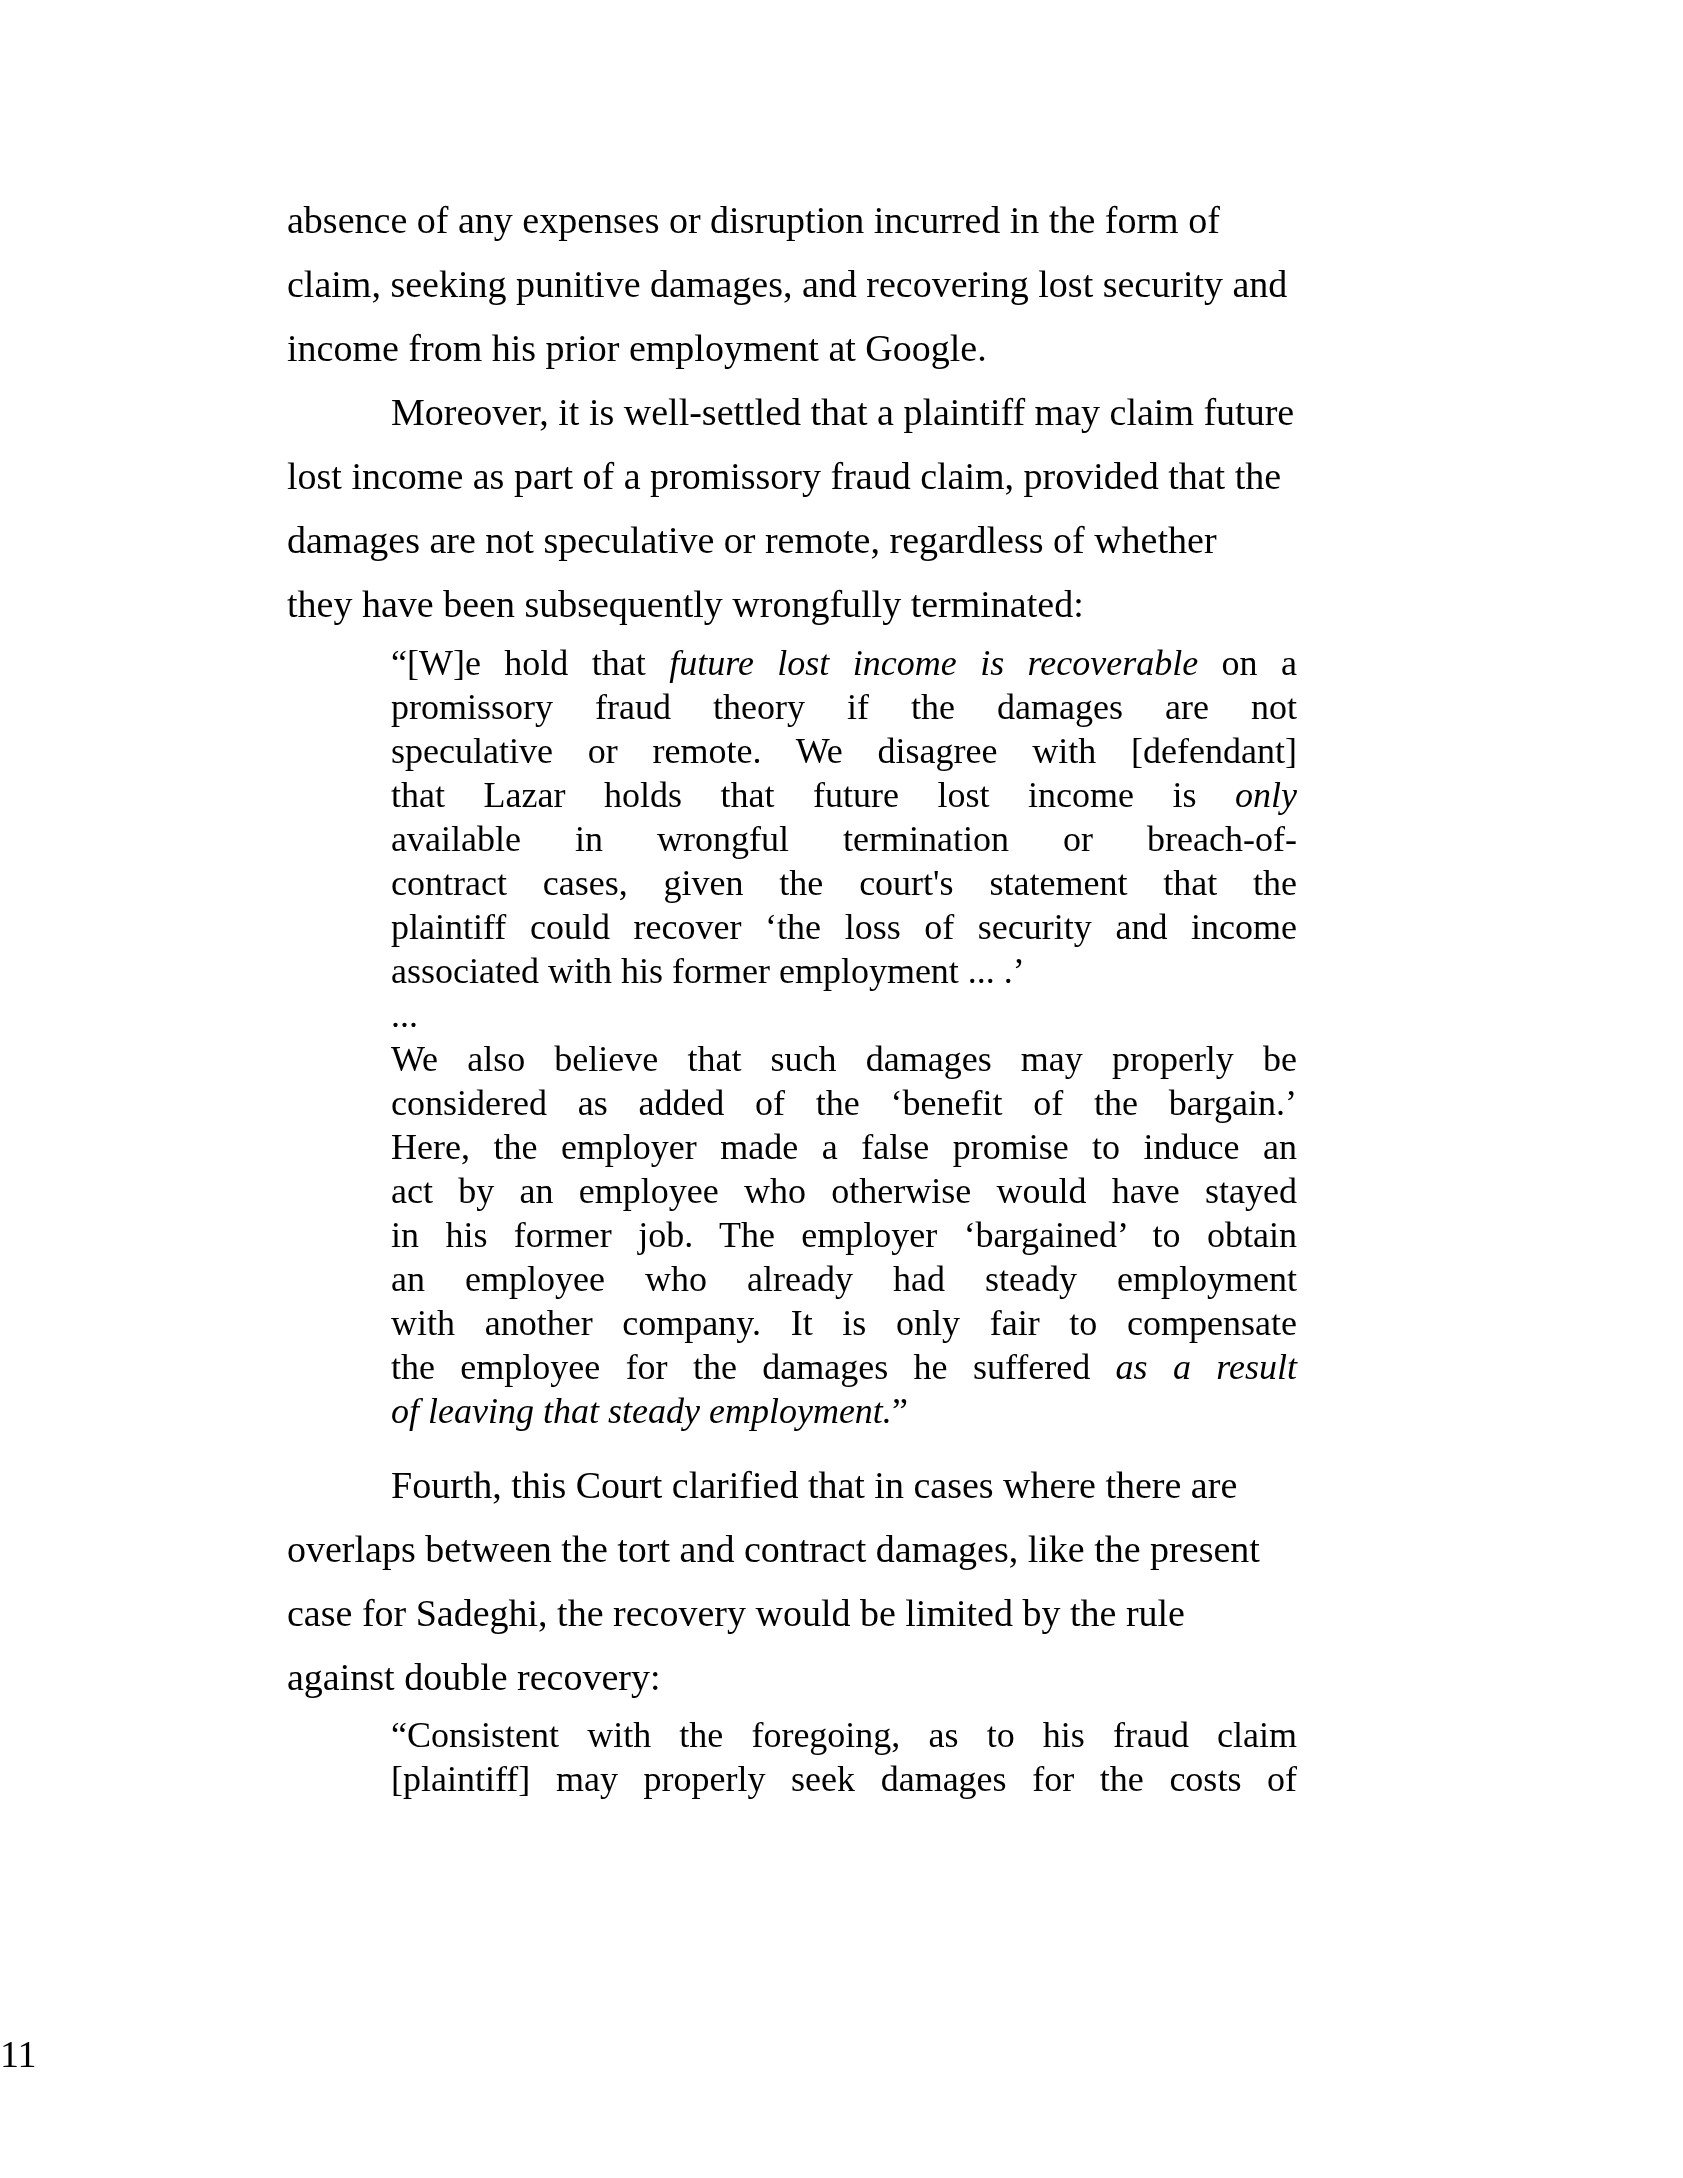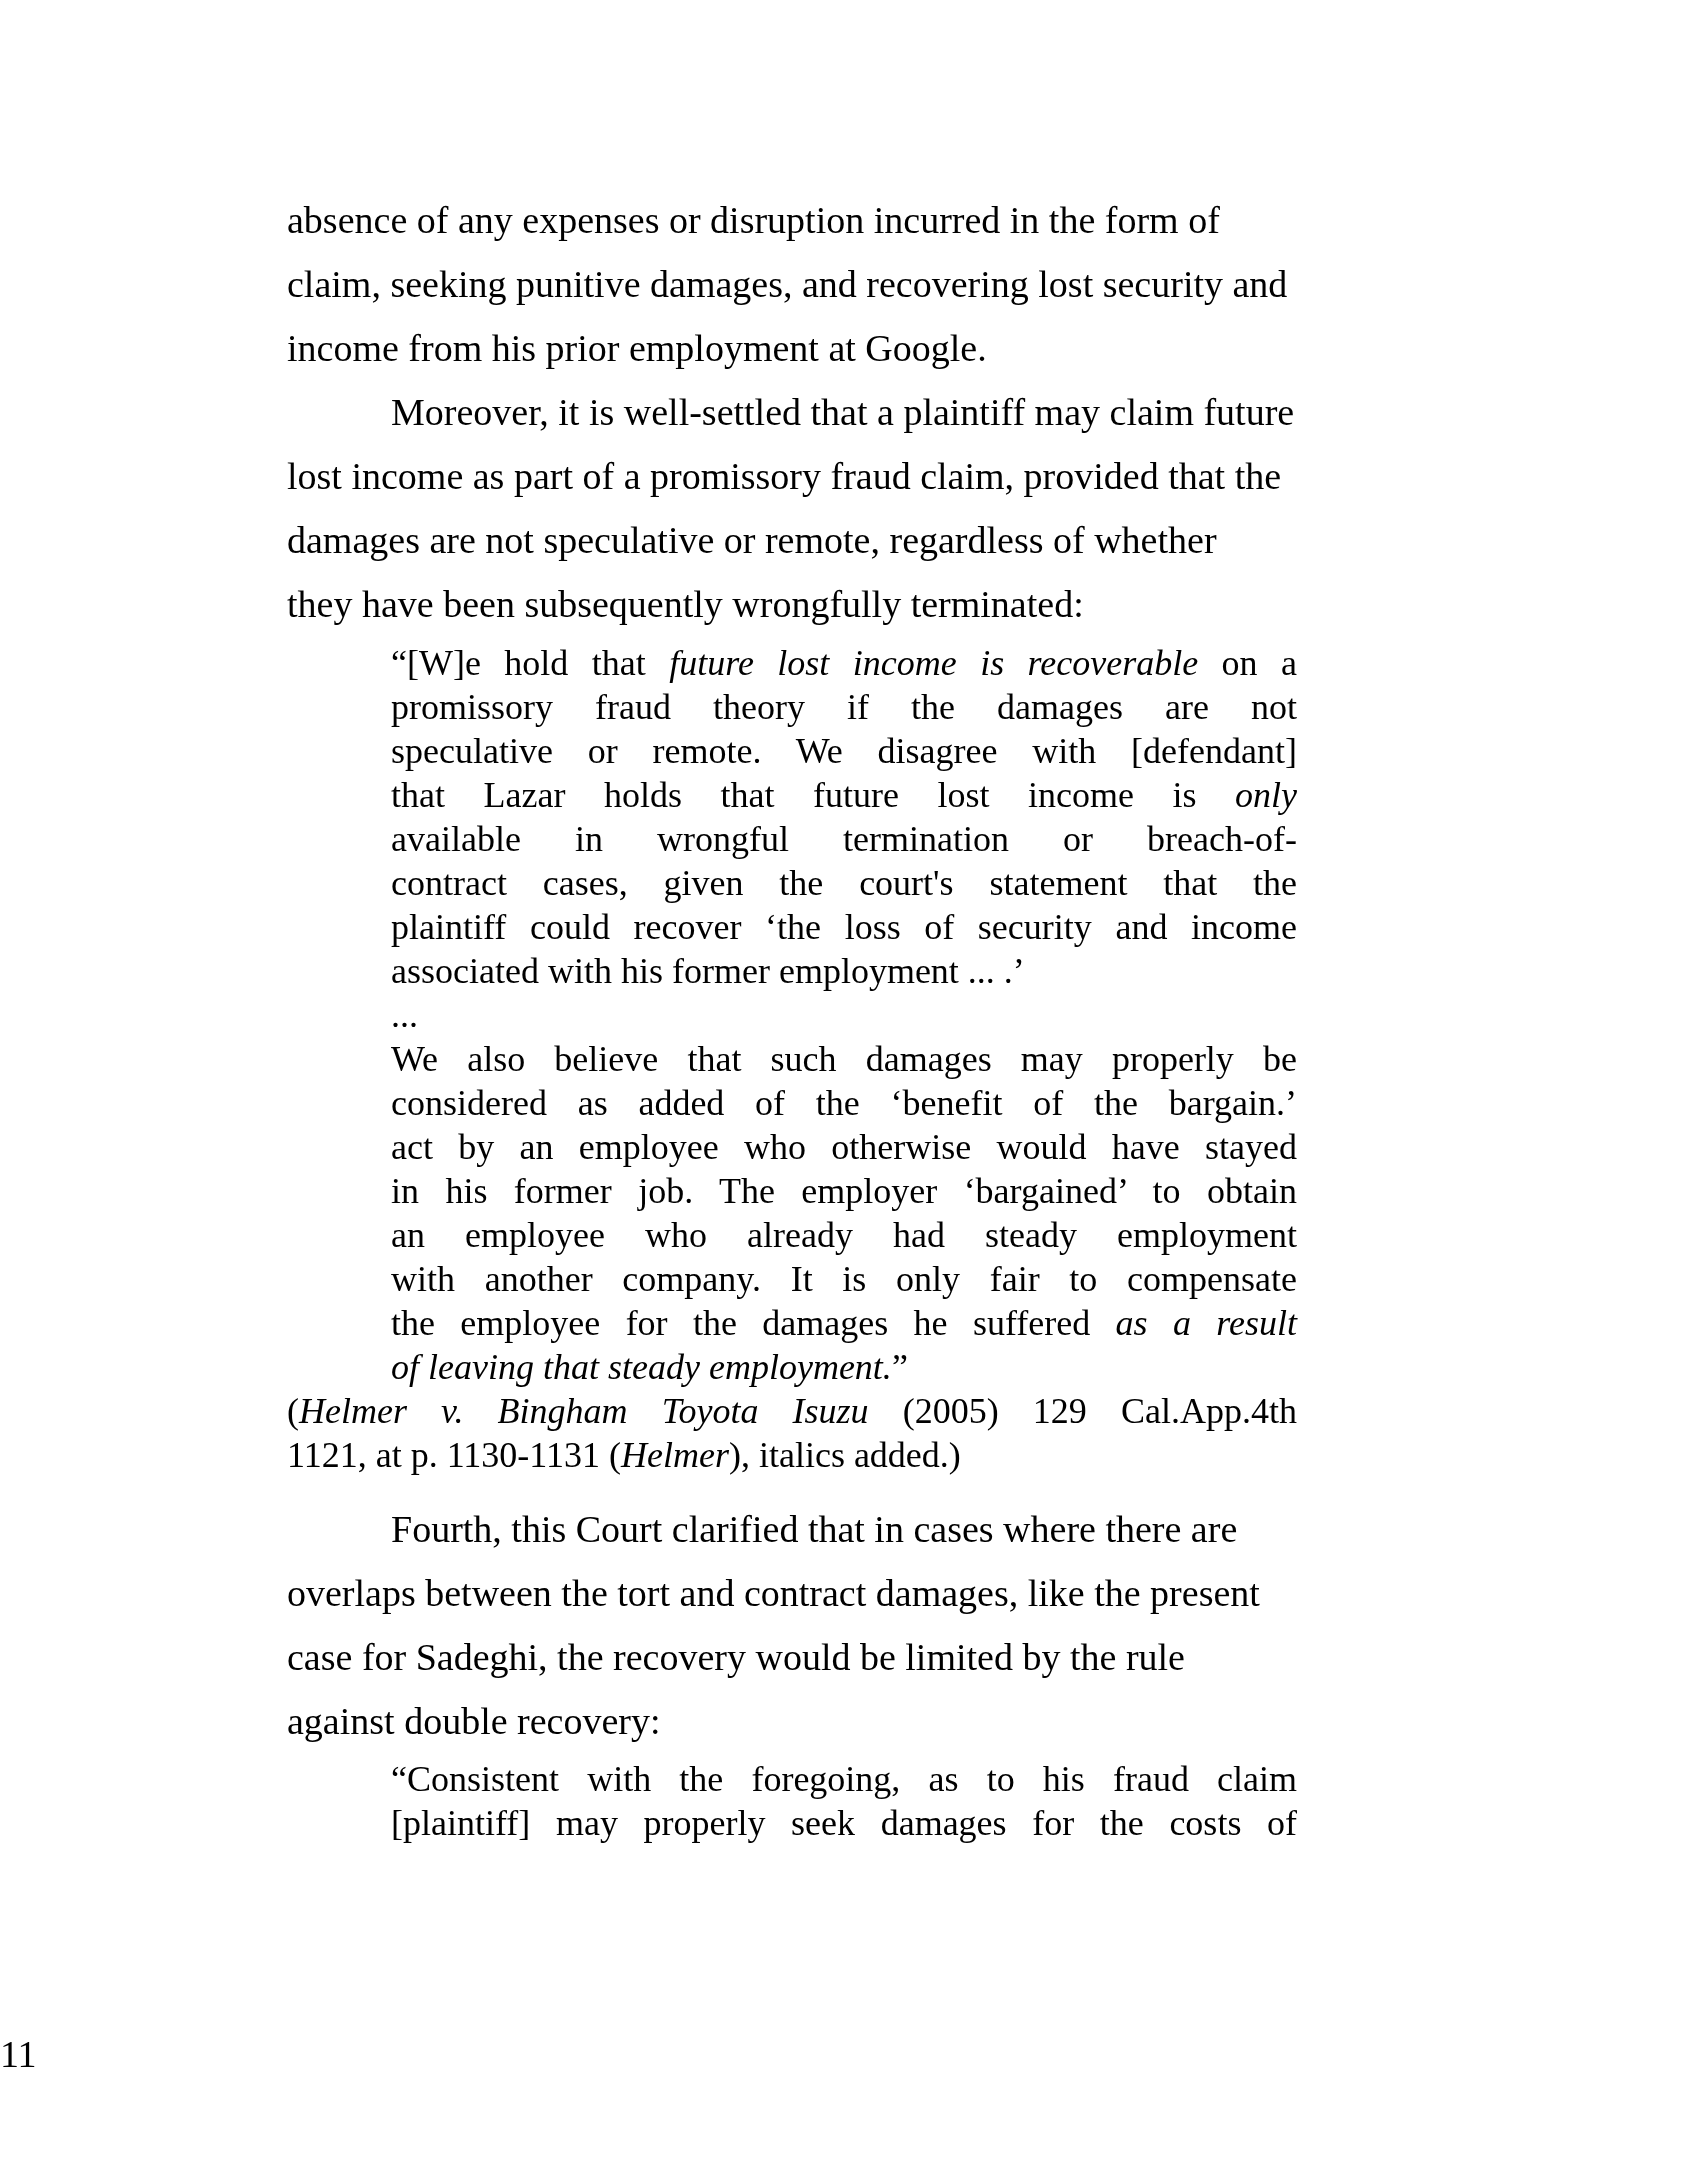--- a/index.html
+++ b/index.html
@@ -74,32 +74,29 @@
       <div class="line stretch"><span>promissory fraud theory if the damages are not</span></div>
       <div class="line stretch"><span>speculative or remote. We disagree with [defendant]</span></div>
       <div class="line stretch"><span>that Lazar holds that future lost income is </span><em>only</em></div>
       <div class="line stretch"><span>available in wrongful termination or breach-of-</span></div>
       <div class="line stretch"><span>contract cases, given the court's statement that the</span></div>
       <div class="line stretch"><span>plaintiff could recover ‘the loss of security and income</span></div>
       <div class="line"><span>associated with his former employment ... .’</span></div>
       <div class="line"><span>...</span></div>
       <div class="line stretch"><span>We also believe that such damages may properly be</span></div>
       <div class="line stretch"><span>considered as added of the ‘benefit of the bargain.’</span></div>
+      <div class="line stretch"><span>Here, the employer made a false promise to induce an</span></div>
       <div class="line stretch"><span>act by an employee who otherwise would have stayed</span></div>
       <div class="line stretch"><span>in his former job. The employer ‘bargained’ to obtain</span></div>
       <div class="line stretch"><span>an employee who already had steady employment</span></div>
       <div class="line stretch"><span>with another company. It is only fair to compensate</span></div>
       <div class="line stretch"><span>the employee for the damages he suffered </span><em>as a result</em></div>
       <div class="line"><em>of leaving that steady employment.</em><span>”</span></div>
     </section>
 
-  <section id="citation1" class="citation">
-      <div class="line stretch"><span>(</span><em>Helmer v. Bingham Toyota Isuzu</em><span> (2005) 129 Cal.App.4th</span></div>
-      <div class="line"><span>1121, at p. 1130-1131 (</span><em>Helmer</em><span>), italics added.)</span></div>
-    </section>
 
   <section id="para3" class="body-para indent">
       <div class="line"><span>Fourth, this Court clarified that in cases where there are</span></div>
       <div class="line"><span>overlaps between the tort and contract damages, like the present</span></div>
       <div class="line"><span>case for Sadeghi, the recovery would be limited by the rule</span></div>
       <div class="line"><span>against double recovery:</span></div>
     </section>
 
   <section id="quote2" class="quote">
       <div class="line stretch"><span>“Consistent with the foregoing, as to his fraud claim</span></div>

